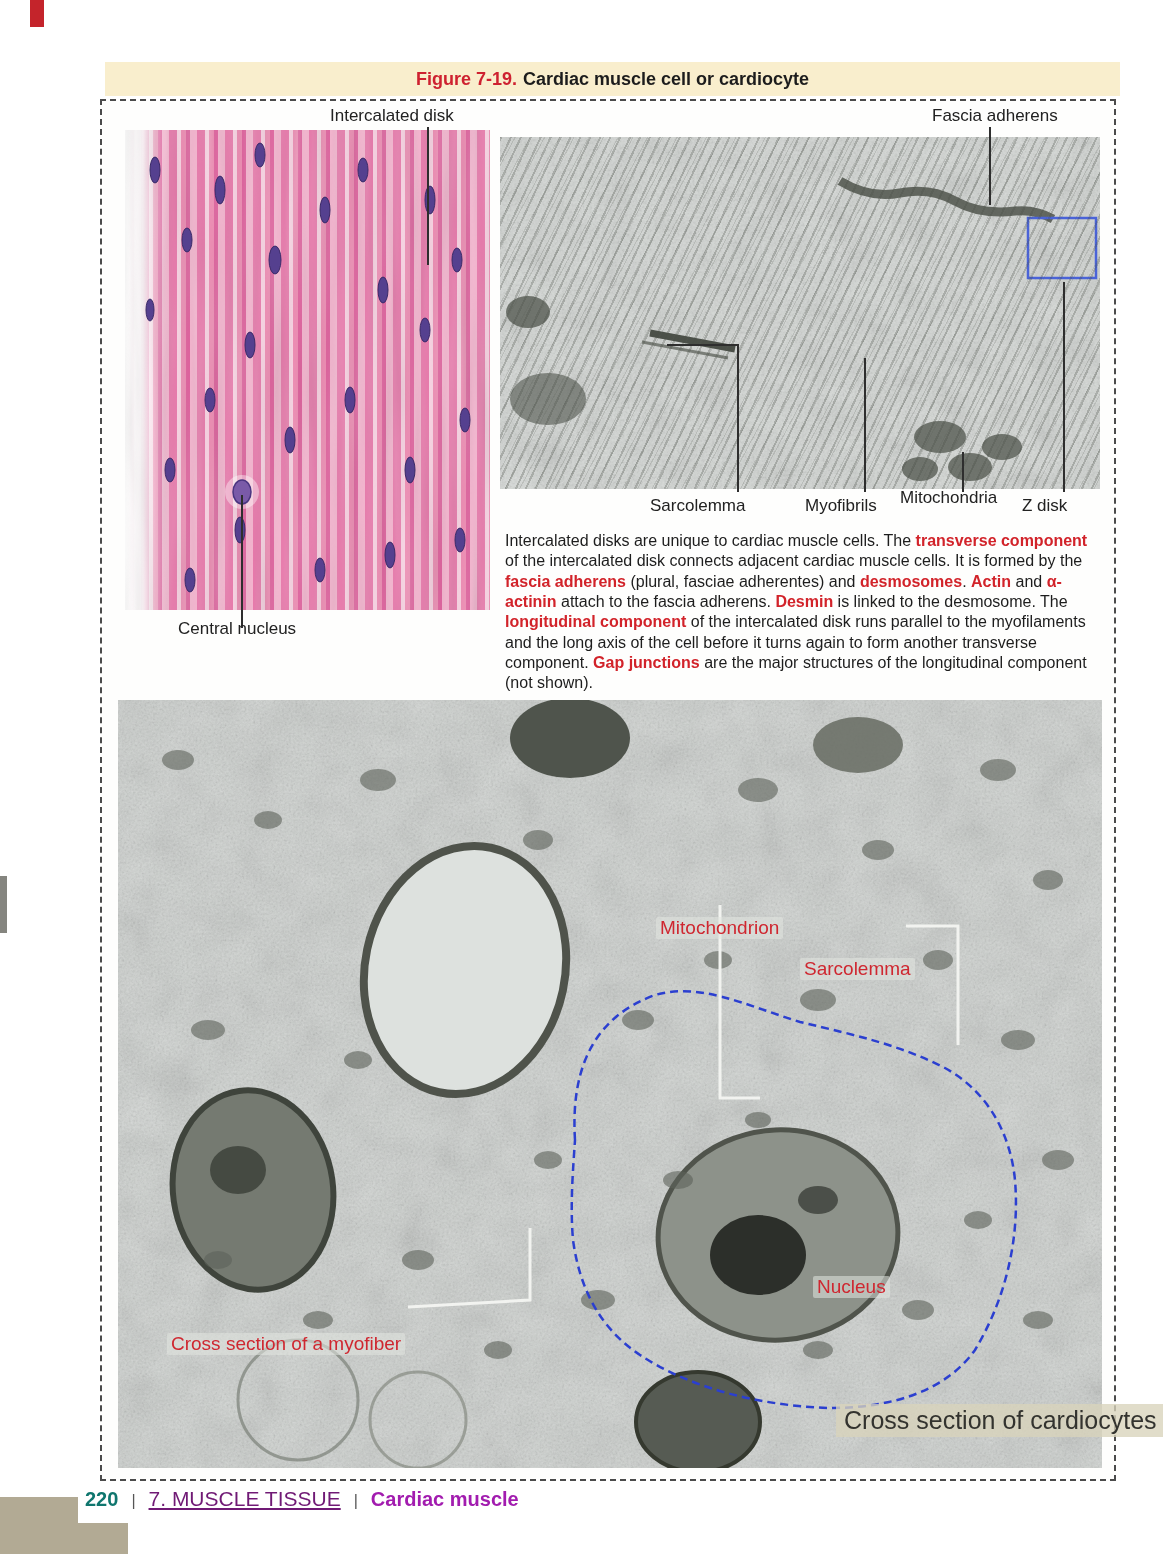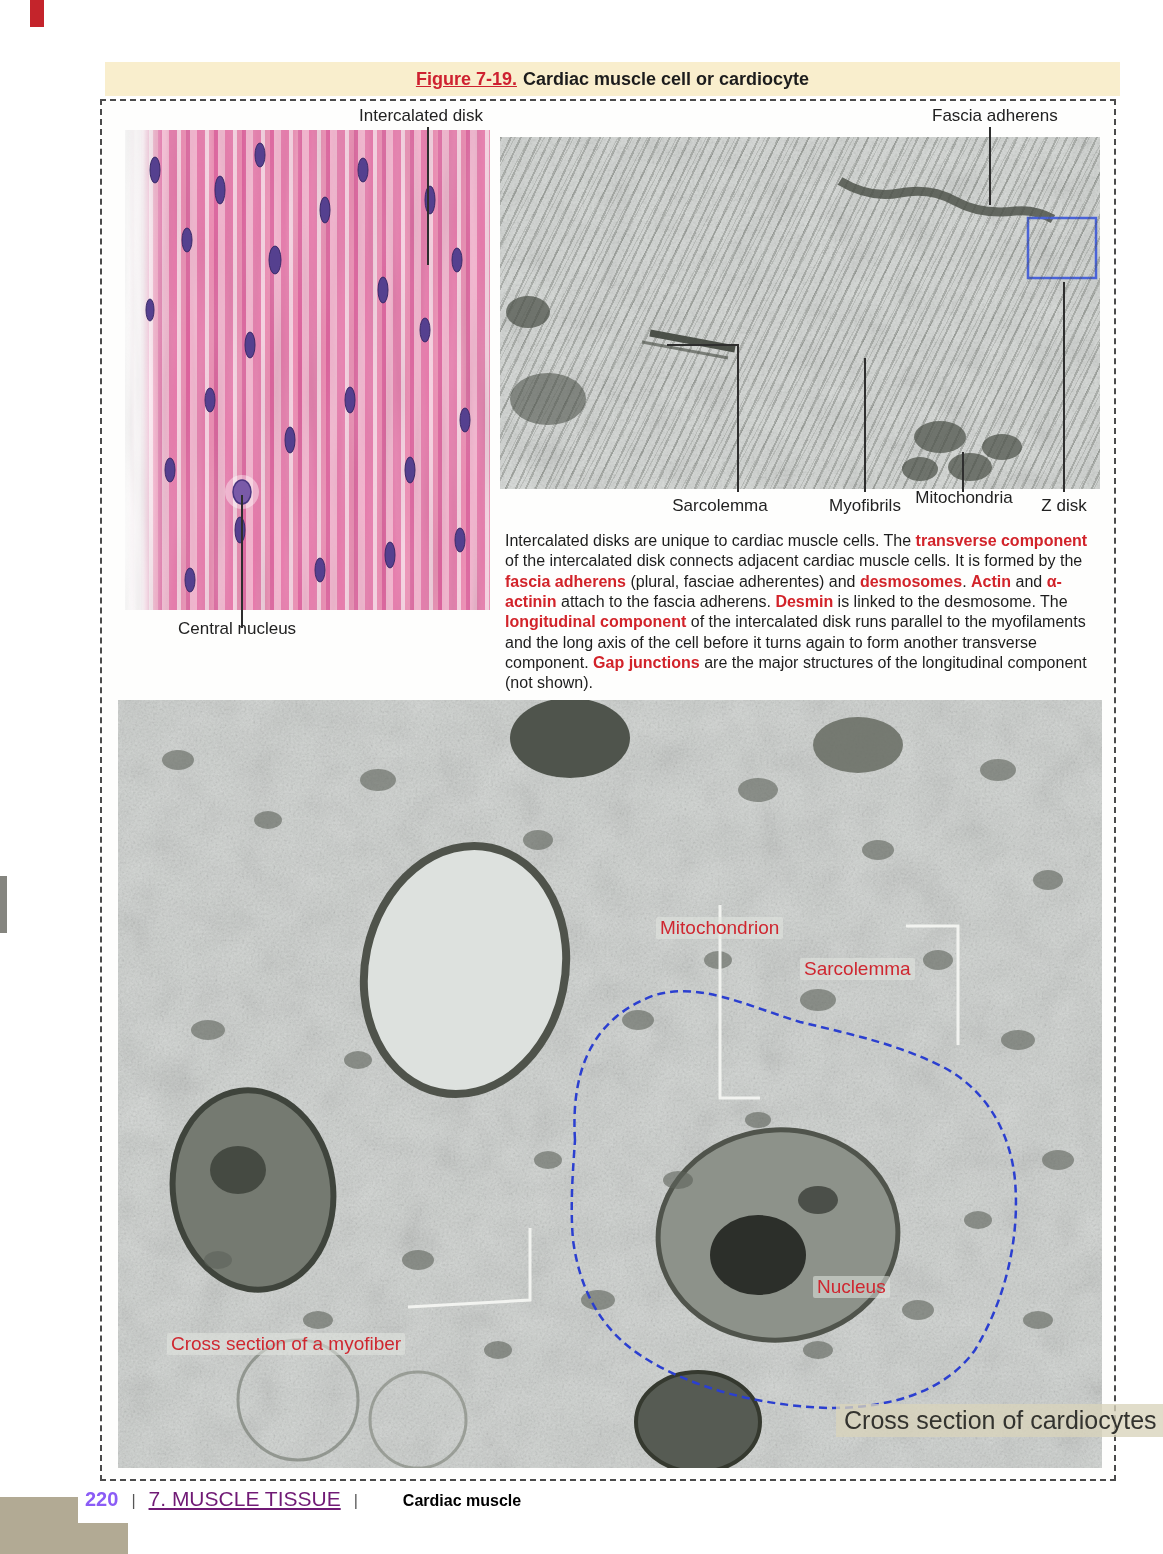--- a/index.html
+++ b/index.html
@@ -9,21 +9,21 @@
 
   
   .red-tab{left:30px;top:0;width:14px;height:27px;background:#c4242b;}
   .edge-strip{left:0;top:876px;width:7px;height:57px;background:#85857f;}
   .corner-a{left:0;top:1497px;width:78px;height:57px;background:#b2aa94;}
   .corner-b{left:0;top:1523px;width:128px;height:31px;background:#b2aa94;}
 
   
   .title-bar{left:105px;top:62px;width:1015px;height:34px;background:#f9eecd;
              text-align:center;line-height:34px;font-size:18px;font-weight:bold;color:#1c1c1c;}
-  .title-bar .fig-label{color:#ce2130;margin-right:6px;text-decoration:underline;}
+  .title-bar .fig-label{color:#ce2130;margin-right:6px;}
 
   
   .fig-frame{left:100px;top:99px;width:1012px;height:1378px;border:2px dashed #4b4b4b;background:#fefefd;}
 
   
   .lm{left:125px;top:130px;width:365px;height:480px;
       background:
         linear-gradient(90deg,#ffffff 0px,rgba(255,255,255,.92) 18px,rgba(255,255,255,.35) 30px,rgba(255,255,255,0) 44px),
         repeating-linear-gradient(90deg,
           #ee8ab2 0px,#e univers 0px,
@@ -44,36 +44,36 @@
   .em1-stripes{position:absolute;left:0;top:0;width:100%;height:100%;
       background:
         repeating-linear-gradient(115deg,rgba(72,77,69,.28) 0 2px,rgba(0,0,0,0) 2px 9px),
         repeating-linear-gradient(118deg,rgba(90,95,87,.18) 0 1px,rgba(0,0,0,0) 1px 13px);}
 
   
   .ln{background:#2e2e2e;}
 
   
   .lbl{font-size:17px;color:#222;white-space:nowrap;}
-  .lbl.center{text-align:center;}
+  .lbl.center{text-align:left;}
   .red-lbl{font-size:19px;color:#cf2730;white-space:nowrap;
            background:rgba(226,229,224,.55);padding:0 4px;border-radius:2px;margin-top:43px;}
   .dark-lbl{font-size:25px;color:#33332f;white-space:nowrap;
             background:rgba(216,211,187,.78);padding:2px 8px;}
 
   
   .caption{left:505px;top:531px;width:597px;font-size:16px;line-height:1.27;color:#1d1d1d;}
   .em-term{color:#d2232a;font-weight:bold;}
 
   
   .footer{left:85px;top:1487px;display:flex;align-items:baseline;gap:13px;}
-  .footer .pg{font-size:20px;font-weight:bold;color:#8b5cf6;}
+  .footer .pg{font-size:20px;font-weight:bold;color:#0f766e;}
   .footer .sep{font-size:16px;color:#555;}
   .footer .chap{font-size:21px;color:#701a75;text-decoration:underline;}
-  .footer .sect{font-size:16px;font-weight:bold;color:#000000;margin-left:32px;}
+  .footer .sect{font-size:20px;font-weight:bold;color:#a21caf;}
 </style>
 </head>
 <body>
 
 <div class="page">
 
   <div class="abs red-tab"></div>
   <div class="abs edge-strip"></div>
   <div class="abs corner-a"></div>
   <div class="abs corner-b"></div>

